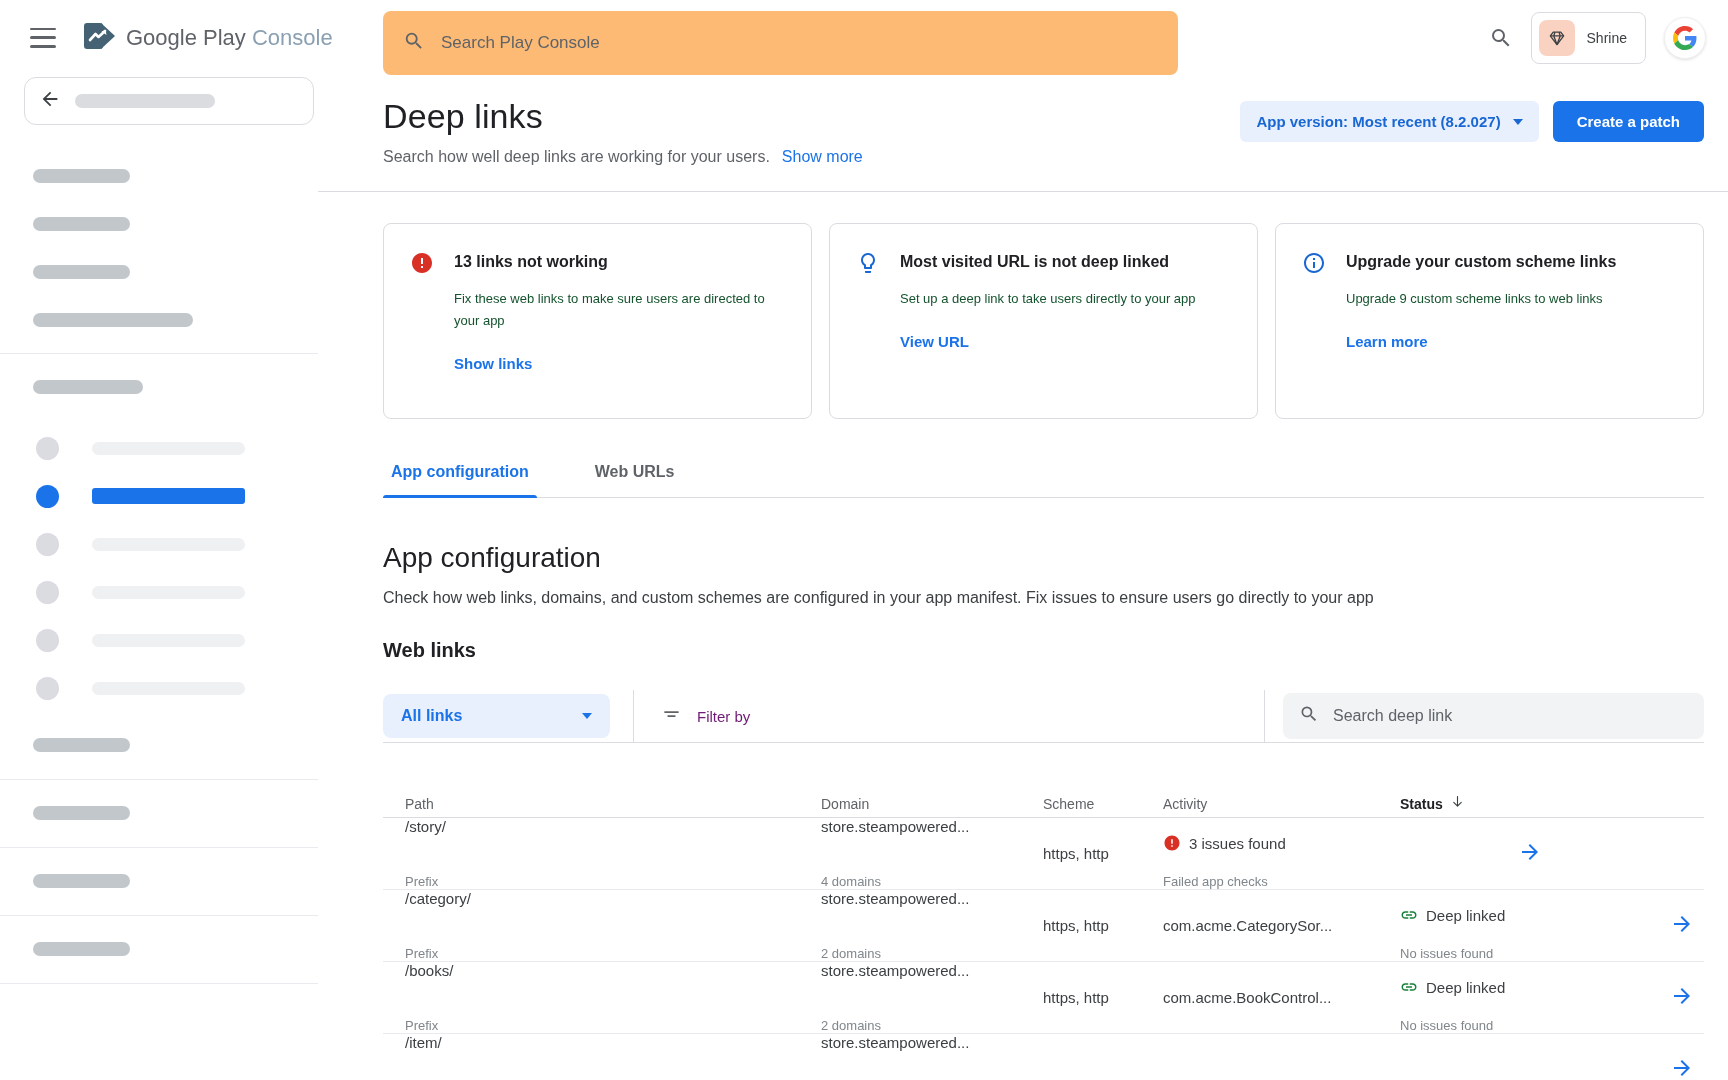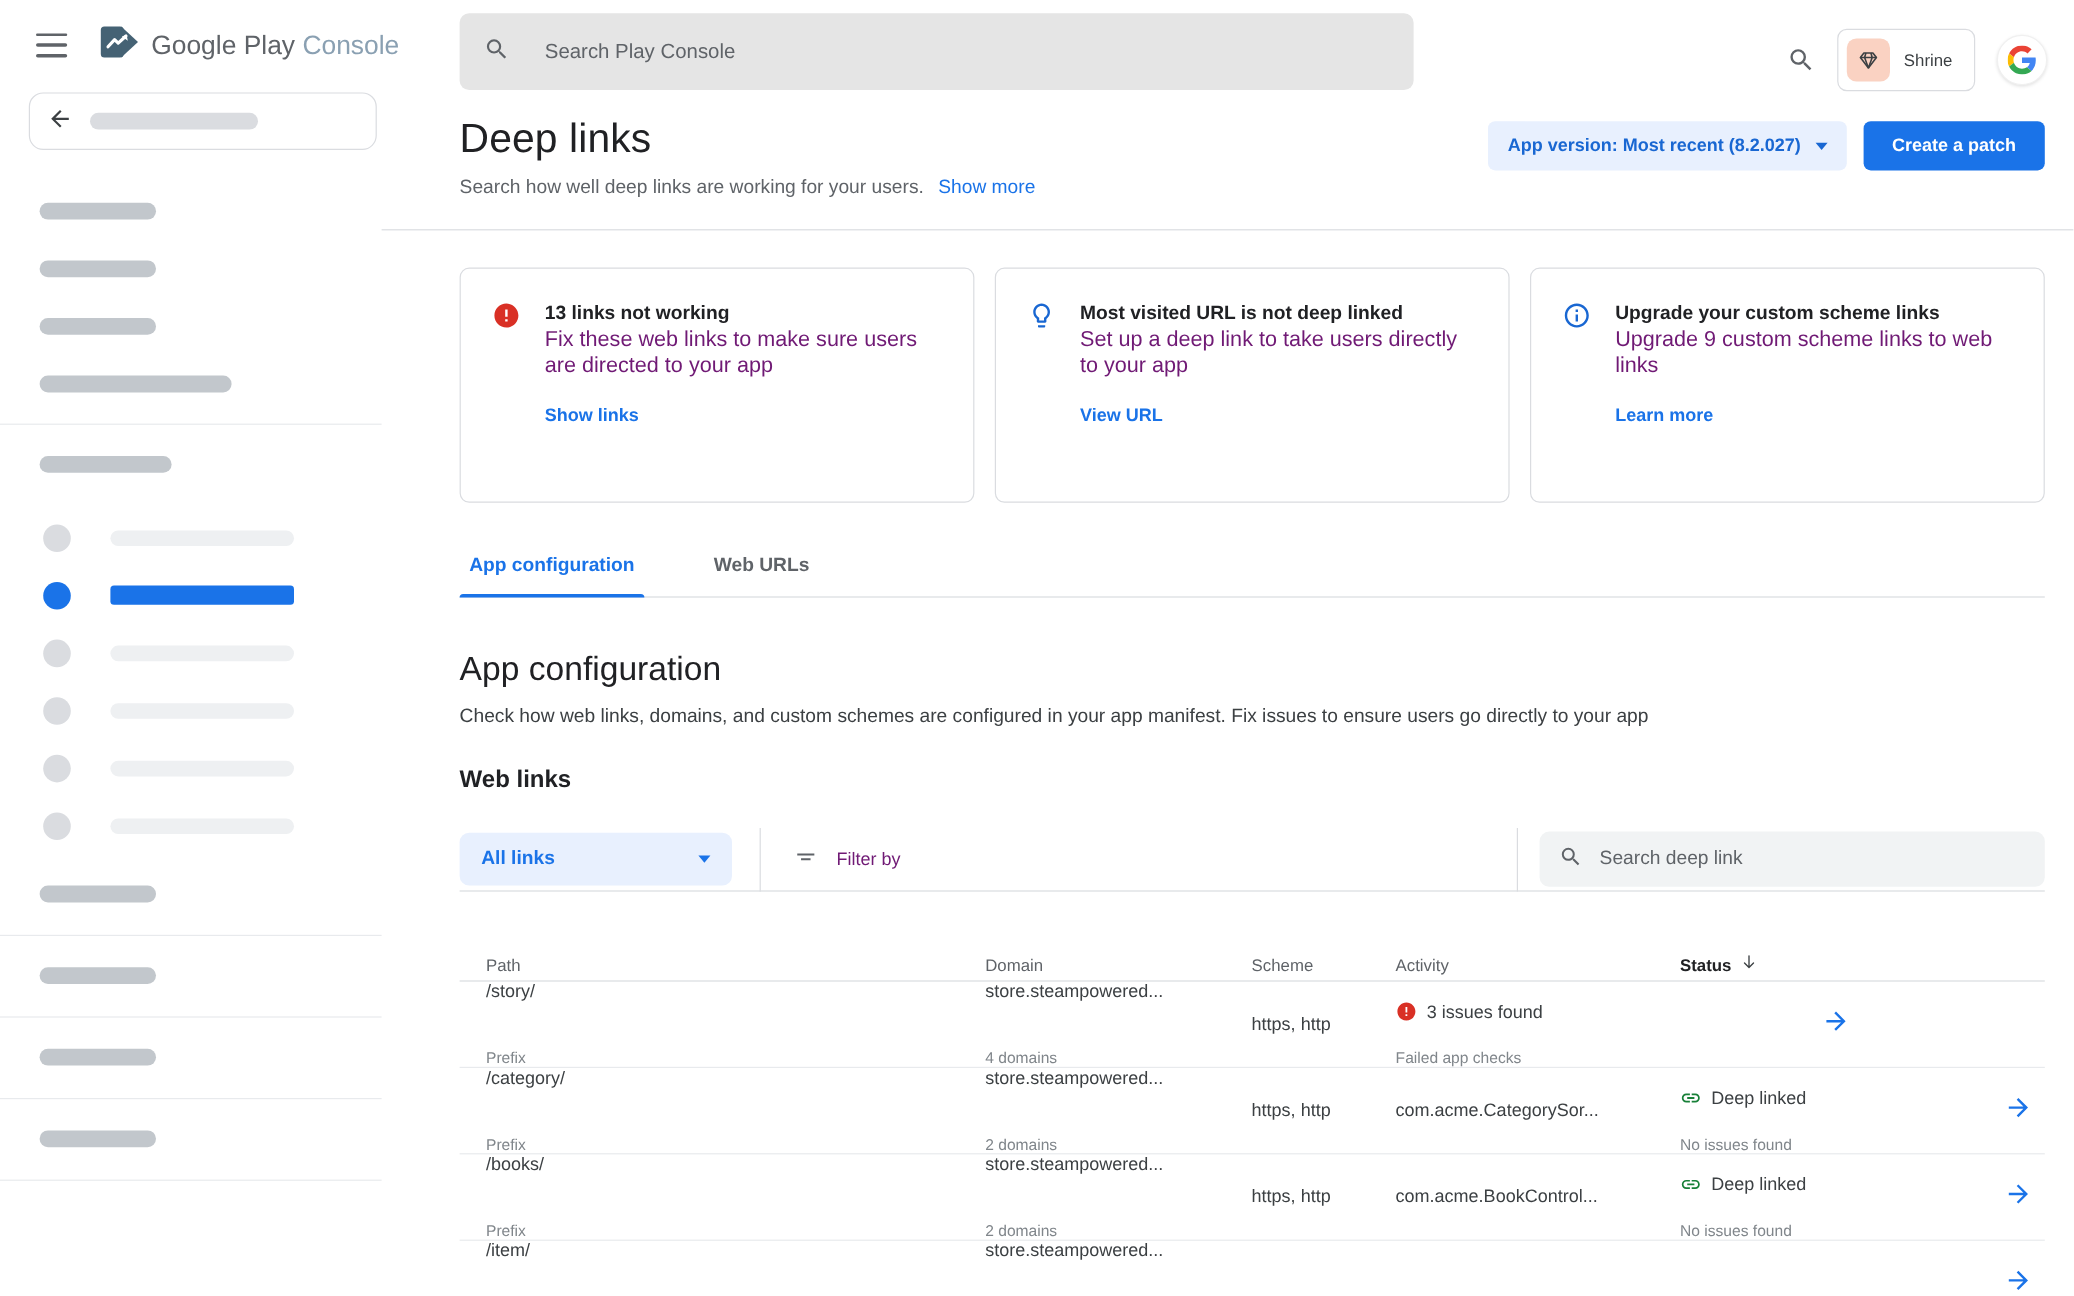--- a/index.html
+++ b/index.html
@@ -9,25 +9,25 @@
   
   .topbar { position:relative; height:75px; background:#fff; }
   .topbar-left { position:absolute; left:30px; top:0; height:75px; display:flex; align-items:center; gap:26px; }
   .hamburger { width:26px; height:20px; display:flex; flex-direction:column; justify-content:space-between; background:none; border:none; cursor:pointer; }
   .hamburger span { height:2.5px; background:#5f6368; border-radius:2px; }
   .logo { display:flex; align-items:center; gap:10px; cursor:pointer; }
   .logo-text { font-size:22px; }
   .logo-text .p1 { color:#5f6368; }
   .logo-text .p2 { color:#8aa0b2; }
   .topbar-search { position:absolute; left:383px; top:11px; width:795px; height:64px;
-    background:#e5e5e5; border-radius:8px; display:flex; align-items:center; padding:0 20px; gap:29px; }
+    background:#fdba74; border-radius:8px; display:flex; align-items:center; padding:0 20px; gap:16px; }
   .topbar-search input { flex:1; border:none; background:transparent; outline:none;
     font-size:17px; color:#5f6368; font-family:inherit; }
   .topbar-search input::placeholder { color:#5f6368; opacity:1; }
-  .topbar-right { position:absolute; right:22px; top:12px; height:75px; display:flex; align-items:center; gap:18px; }
+  .topbar-right { position:absolute; right:22px; top:0; height:75px; display:flex; align-items:center; gap:18px; }
   .icon-btn { background:none; border:none; cursor:pointer; display:flex; align-items:center; }
   .app-chip { display:flex; align-items:center; gap:12px; background:#fff; border:1px solid #dadce0;
     border-radius:8px; padding:7px 18px 7px 7px; cursor:pointer; }
   .app-tile { width:36px; height:36px; border-radius:8px; background:#fad2c2; display:flex; align-items:center; justify-content:center; }
   .app-chip-label { font-size:14px; color:#3c4043; }
   .g-avatar { width:42px; height:42px; border-radius:50%; background:#fff; border:1px solid #f0f0f0;
     box-shadow:0 1px 3px rgba(0,0,0,.12); display:flex; align-items:center; justify-content:center; cursor:pointer; }
 
   
   .shell { display:flex; height:1005px; }
@@ -65,21 +65,21 @@
     padding:0 24px; font-size:15px; font-weight:600; font-family:inherit; cursor:pointer; }
   .caret-down { width:0; height:0; border-left:5px solid transparent; border-right:5px solid transparent; border-top:6px solid currentColor; }
   .header-divider { margin-top:25px; height:1px; background:#dadce0; }
 
   
   .cards { display:flex; gap:17px; margin:31px 24px 0 65px; }
   .card { flex:1; border:1px solid #dadce0; border-radius:8px; padding:26px 22px 26px 26px;
     min-height:196px; display:flex; gap:18px; background:#fff; }
   .card-icon { flex:none; width:26px; padding-top:1px; }
   .card-title { font-size:16px; font-weight:700; color:#202124; padding-top:3px; }
-  .card-body { font-size:18px; line-height:22px; color:#701a75; max-width:330px; }
+  .card-body { margin-top:17px; font-size:13px; line-height:22px; color:#14532d; max-width:330px; }
   .card-action { display:inline-block; margin-top:23px; font-size:15px; font-weight:600; color:#1a73e8; cursor:pointer; }
 
   
   .tabs { margin:44px 24px 0 65px; display:flex; gap:50px; border-bottom:1px solid #dadce0; }
   .tab { position:relative; padding:0 8px 16px 8px; font-size:16px; font-weight:600; color:#5f6368; cursor:pointer; }
   .tab.active { color:#1a73e8; }
   .tab.active::after { content:""; position:absolute; left:0; right:0; bottom:-1px; height:3px;
     background:#1a73e8; border-radius:3px 3px 0 0; }
 
   

